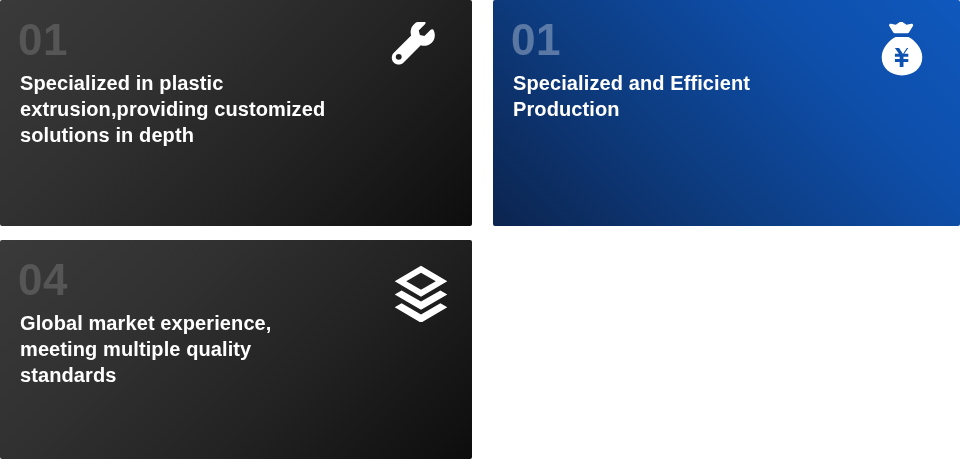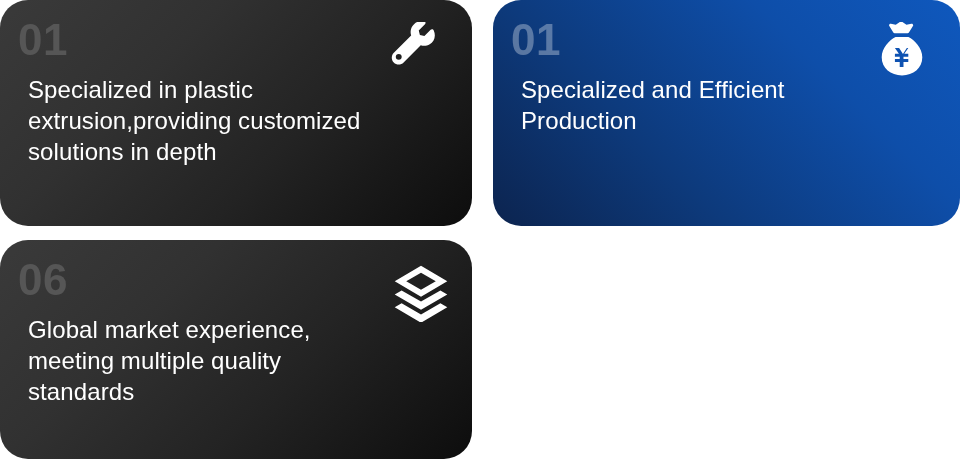--- a/index.html
+++ b/index.html
@@ -20,21 +20,21 @@
     display: grid;
     grid-template-columns: 472px 467px;
     grid-template-rows: 226px 219px;
     column-gap: 21px;
     row-gap: 14px;
     box-sizing: border-box;
   }
 
   .card {
     position: relative;
-    border-radius: 28px;
+    border-radius: 2px;
     overflow: hidden;
     box-sizing: border-box;
     padding: 18px 22px 4px 16px;
   }
 
   
   .card.dark {
     background: linear-gradient(135deg, #3a3a3a 0%, #313131 32%, #232323 62%, #0d0d0d 100%);
   }
   
@@ -52,25 +52,25 @@
     line-height: 1;
     letter-spacing: 0.5px;
     margin: 0 0 8px 2px;
     user-select: none;
   }
   .dark .card-number { color: #565656; }
   .blue .card-number, .blue-rev .card-number { color: rgba(255,255,255,0.32); }
 
   .card-text {
     color: #ffffff;
-    font-size: 24px;
-    font-weight: 400;
+    font-size: 20px;
+    font-weight: 700;
     line-height: 1.30;
     letter-spacing: 0.1px;
-    margin: 12px;
+    margin: 4px;
     max-width: 430px;
     white-space: pre-line;
   }
 
   .card-icon {
     position: absolute;
     top: 24px;
     right: 24px;
     width: 56px;
     height: 56px;
@@ -111,21 +111,21 @@
 Production</div>
     <span class="card-icon">
       <svg viewBox="0 0 64 64" xmlns="http://www.w3.org/2000/svg" aria-hidden="true">
         <path fill="#ffffff" d="M17.5 4.6c-.8-1.3.3-2.9 1.8-2.6l5.6 1.2 4.9-3.4c.7-.5 1.7-.5 2.4 0l4.9 3.4 5.6-1.2c1.5-.3 2.6 1.3 1.8 2.6l-4.4 7.2c-.4.6-1 1-1.7 1H23.6c-.7 0-1.4-.4-1.7-1l-4.4-7.2z"></path>
         <path fill="#ffffff" d="M24.6 17c-6.7 3.6-15.8 11.9-15.8 23.3C8.8 53 19.2 61 32 61s23.2-8 23.2-20.7c0-11.4-9.1-19.7-15.8-23.3H24.6zm14.6 12.6-4.6 6.7h4.6v3.5h-5.5v2.4h5.5v3.5h-5.5v5.6h-4.3v-5.6h-5.5v-3.5h5.5v-2.4h-5.5v-3.5h4.6l-4.6-6.7h4.8l4.4 7 4.4-7h4.8z"></path>
       </svg>
     </span>
   </div>
 
   <div class="card dark card--04">
-    <div class="card-number">06</div>
+    <div class="card-number">04</div>
     <div class="card-text">Global market experience,
 meeting multiple quality
 standards</div>
     <span class="card-icon">
       <svg viewBox="0 0 64 64" xmlns="http://www.w3.org/2000/svg" aria-hidden="true">
         <path fill="#ffffff" d="M32 2 3 19l29 17 29-17L32 2zm0 7.6L48.3 19 32 28.4 15.7 19 32 9.6z"></path>
         <path fill="#ffffff" d="M10.6 29.2 3 33.6l29 17 29-17-7.6-4.4L32 41.4 10.6 29.2z"></path>
         <path fill="#ffffff" d="M10.6 43.4 3 47.8l29 17 29-17-7.6-4.4L32 55.6 10.6 43.4z"></path>
       </svg>
     </span>

